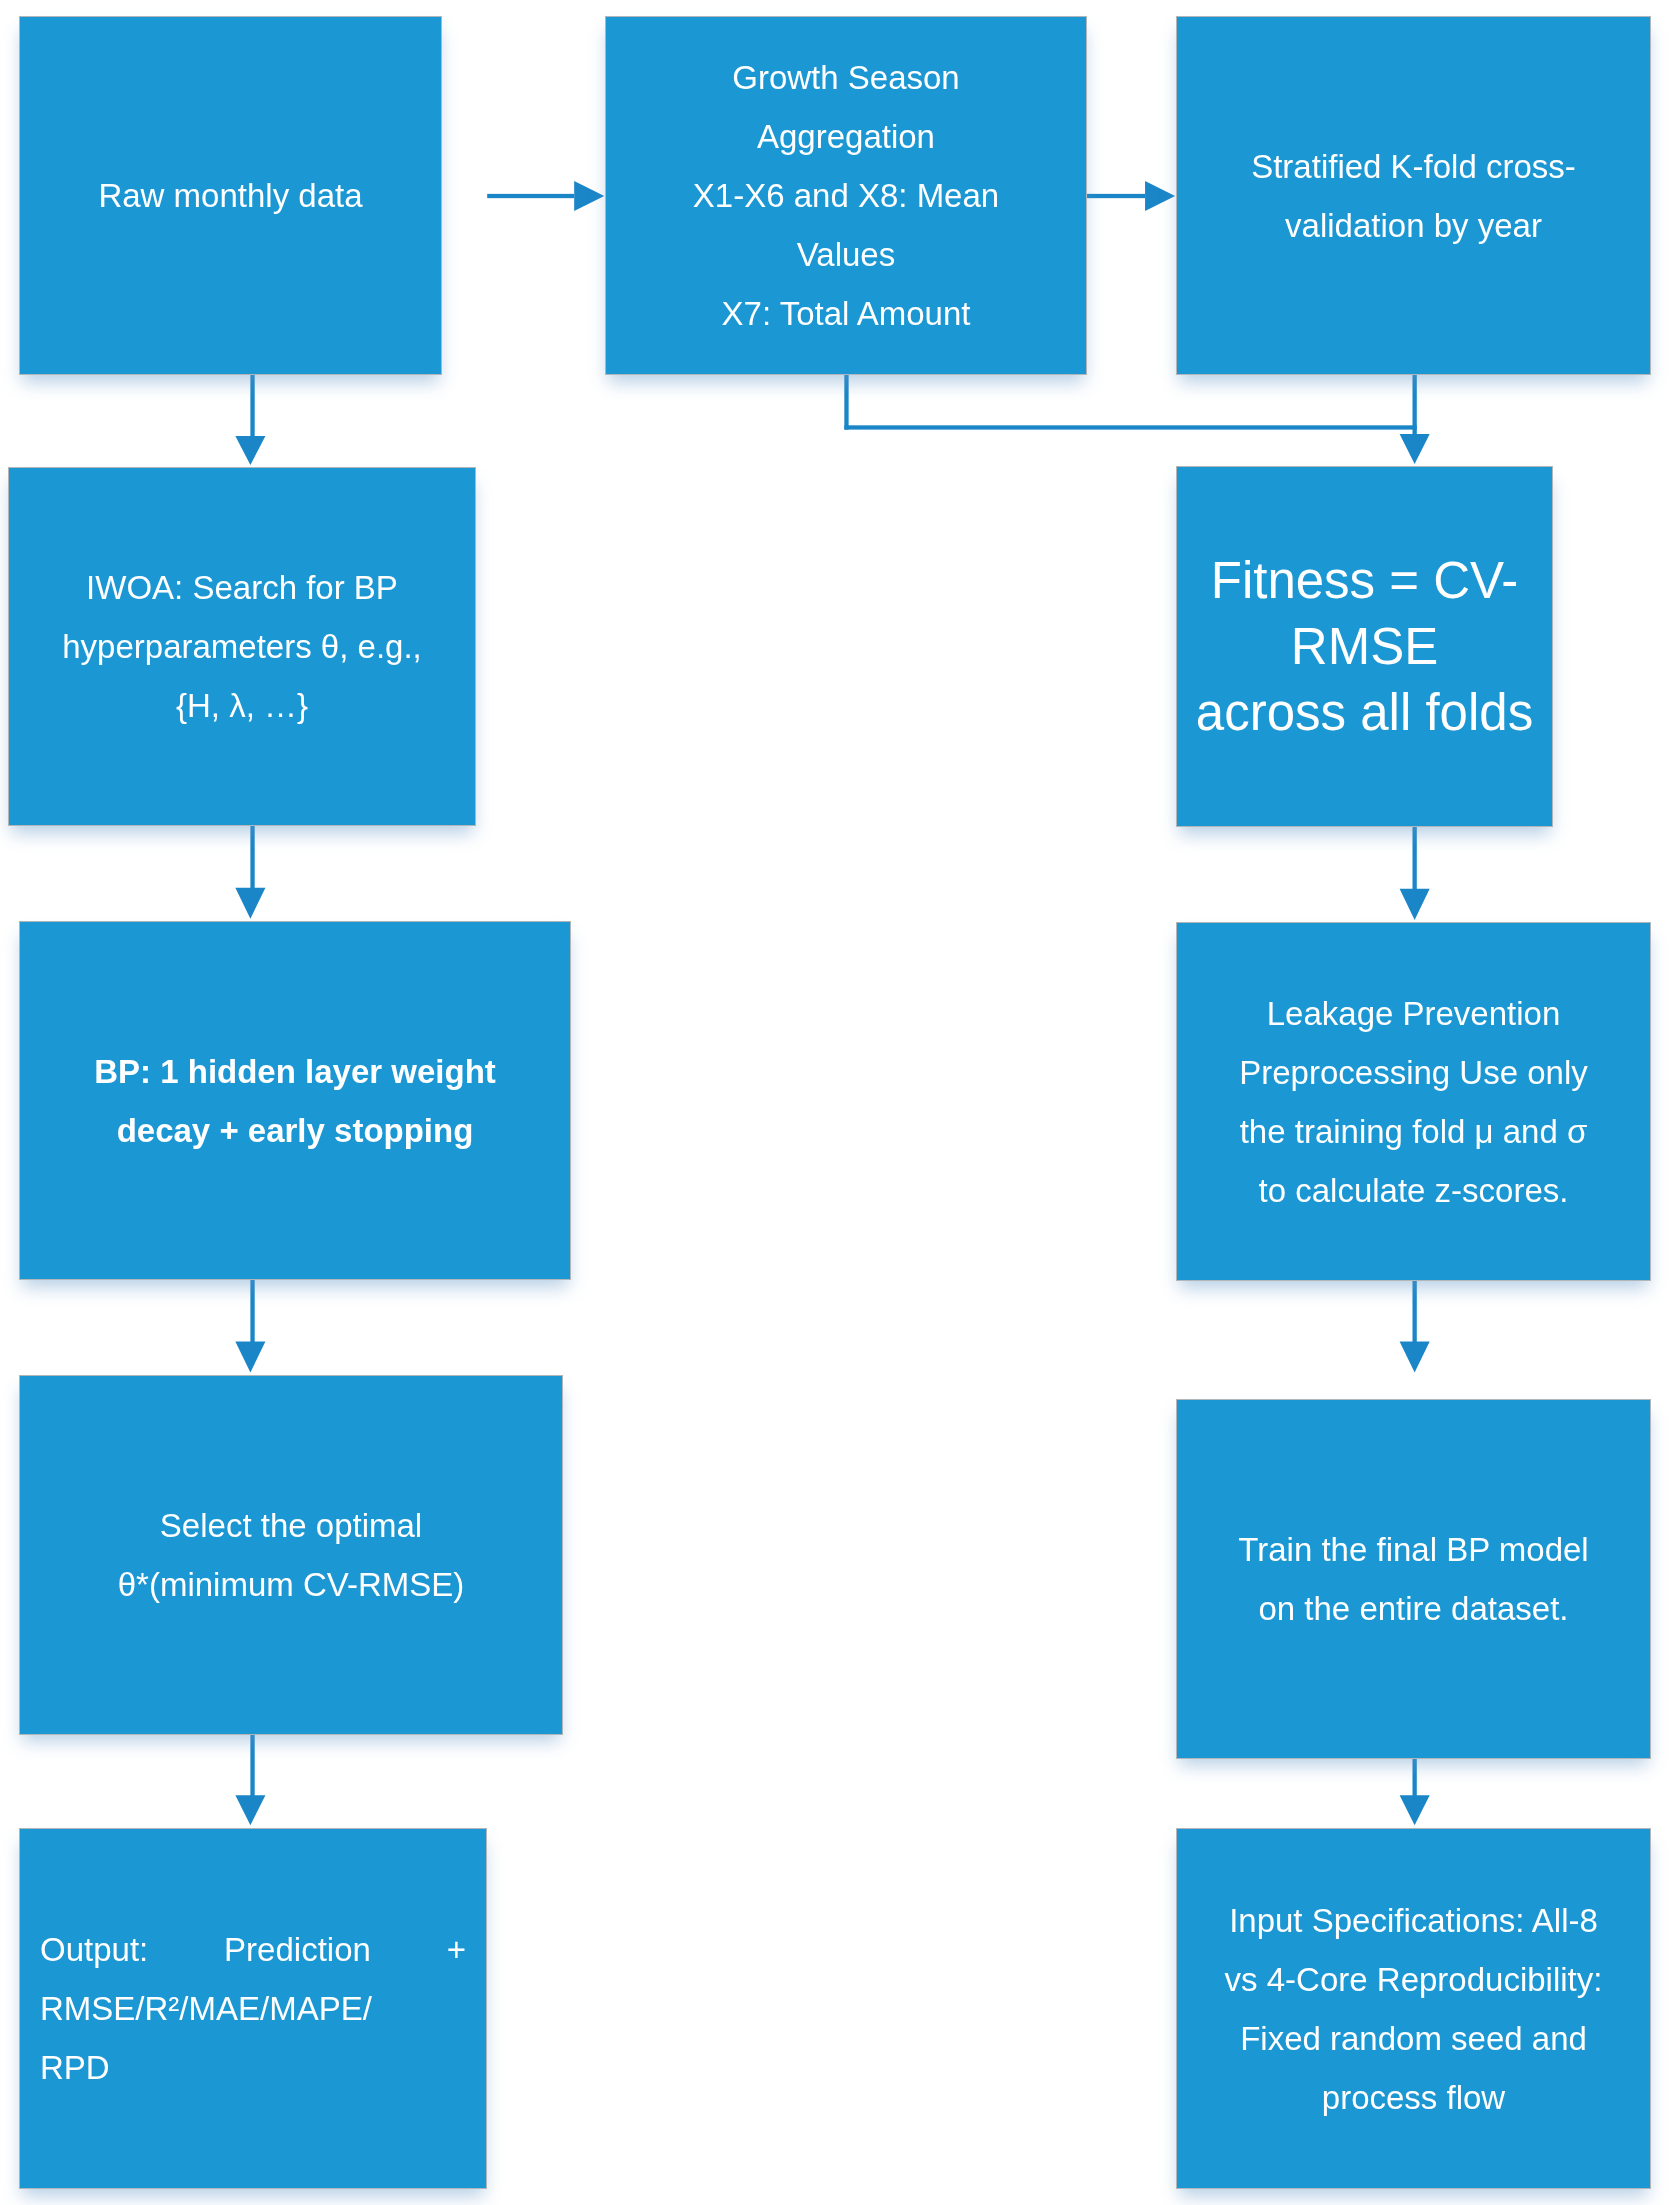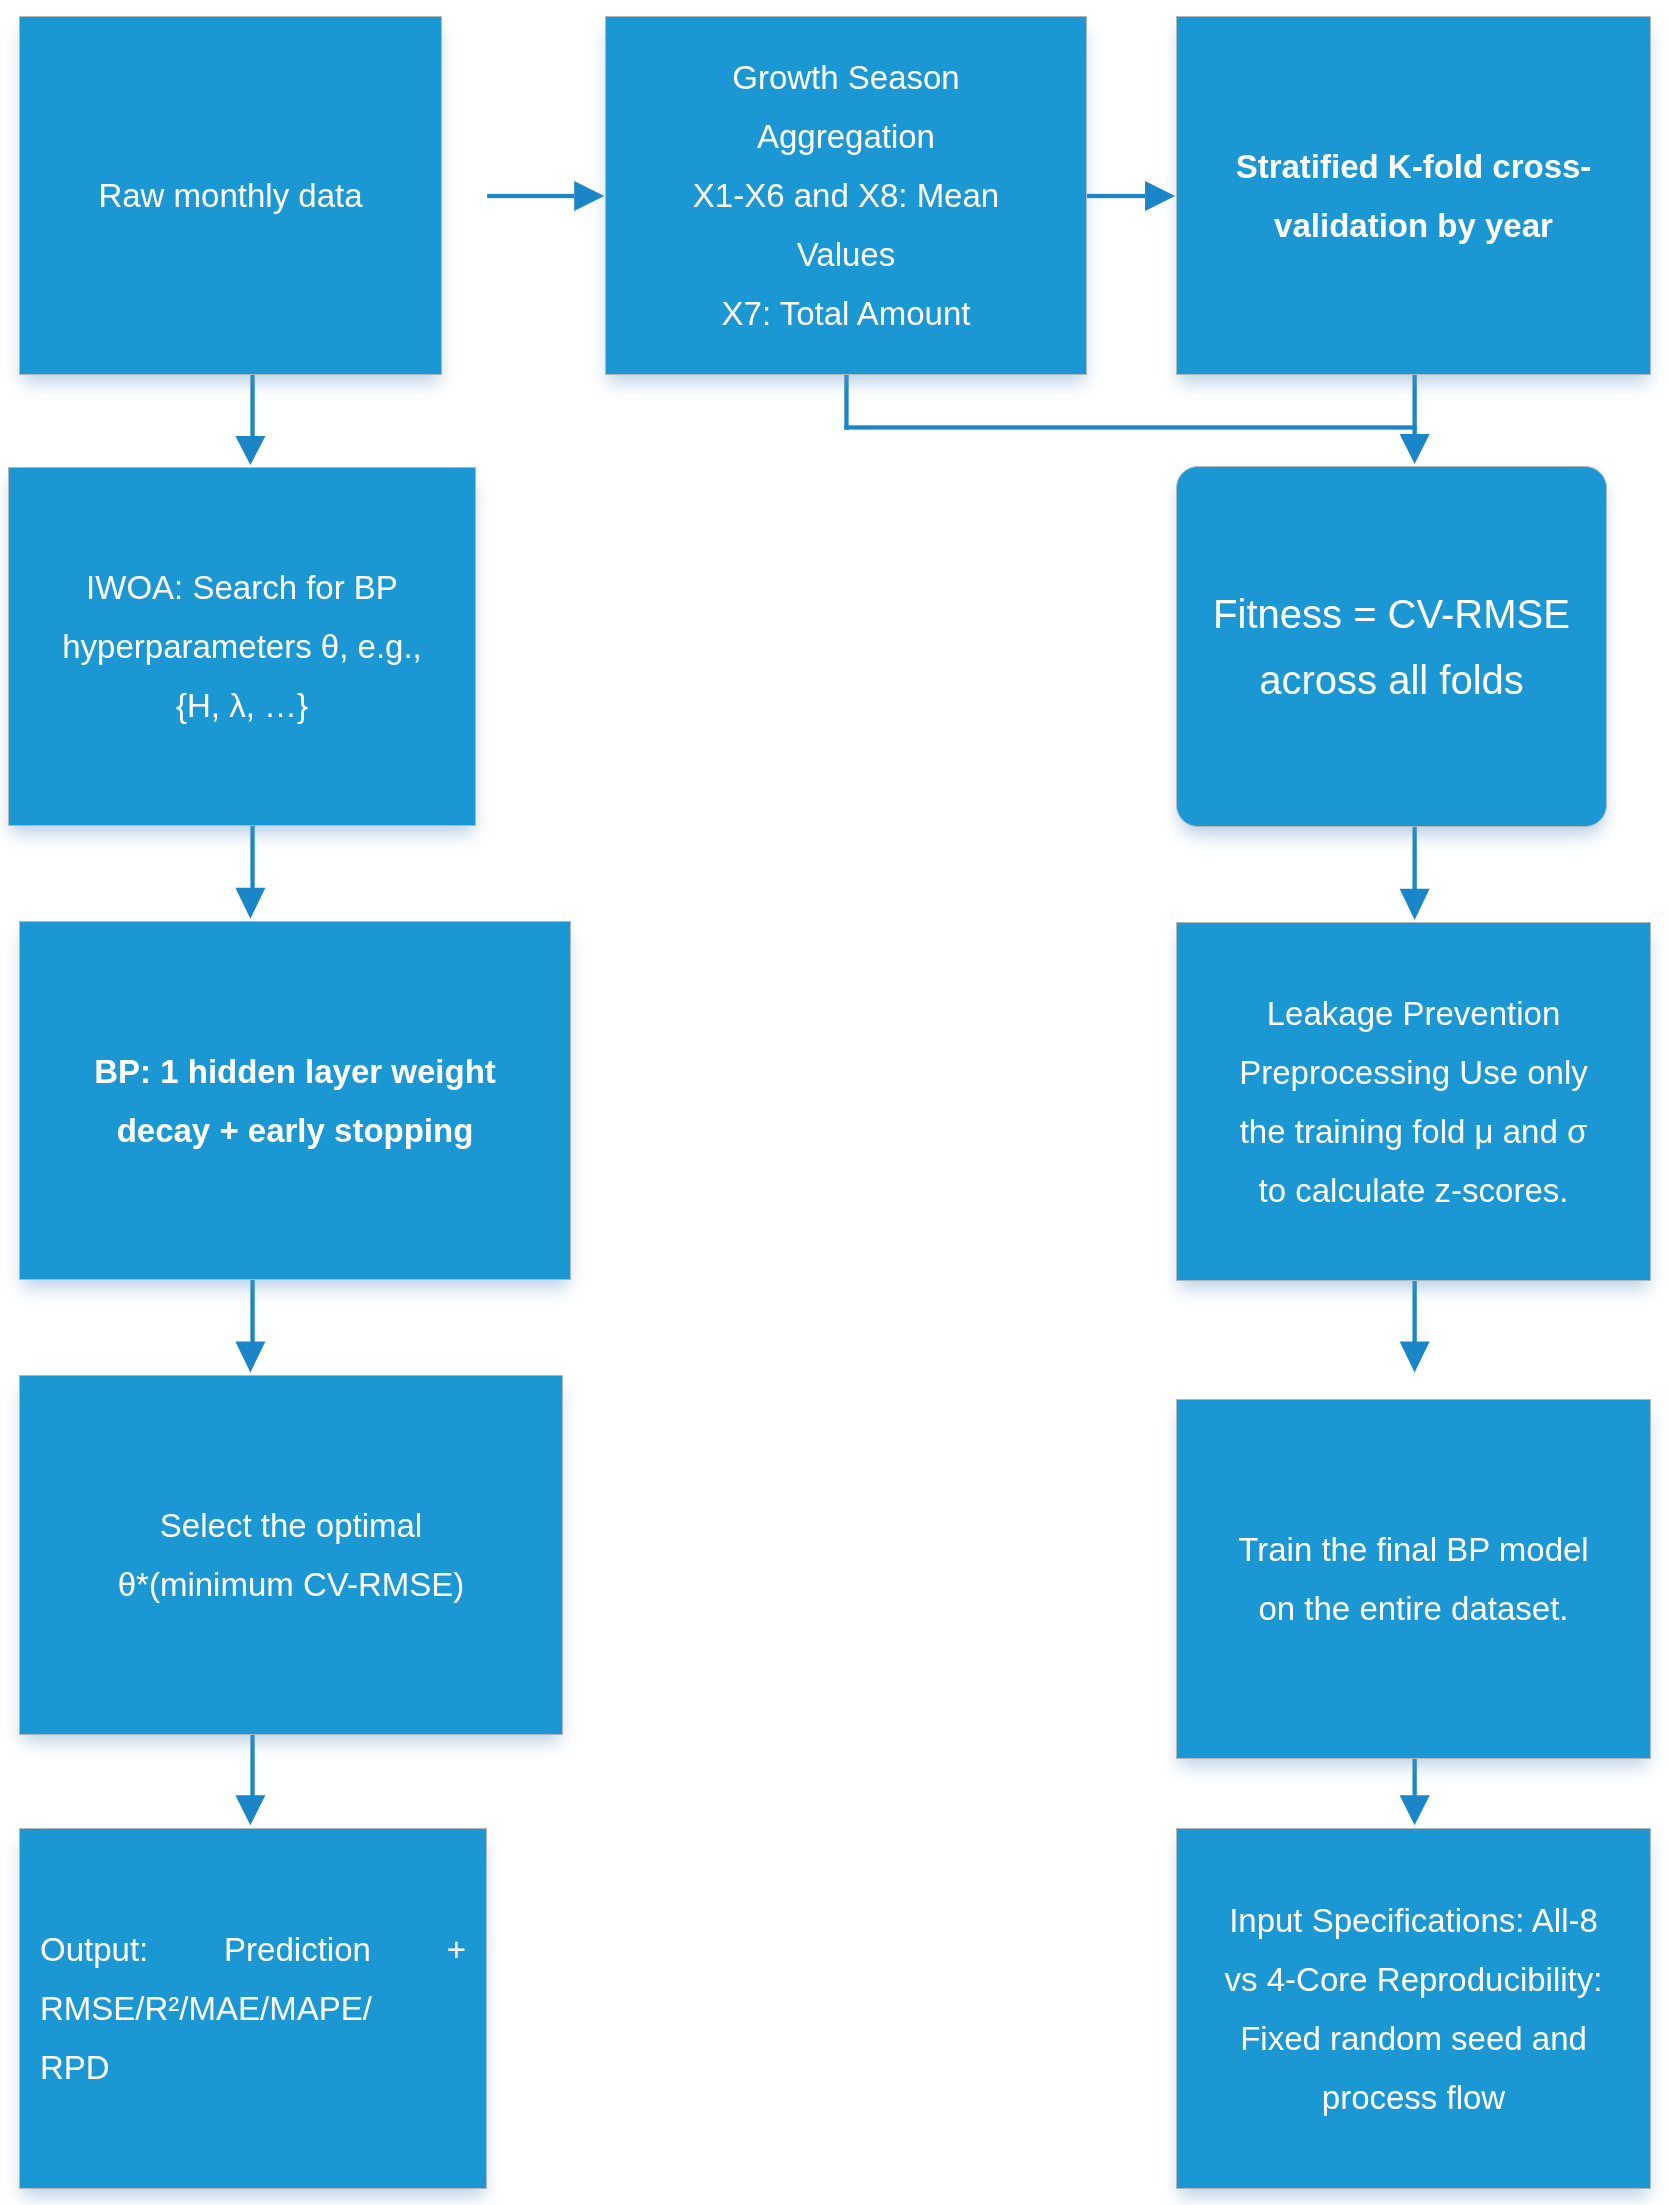--- a/index.html
+++ b/index.html
@@ -28,23 +28,23 @@
     border:1.6px solid var(--box-border);
     color:var(--text);
     display:flex;align-items:center;justify-content:center;
     text-align:center;
     font-size:33px;line-height:59px;
     box-shadow:0 10.7px 17px -3.2px rgba(100,150,200,0.45);
   }
   .txt{width:100%;}
   .b-raw     {left:19px;  top:16px;   width:423px; height:359px;}
   .b-growth  {left:605px;top:16px;   width:482px; height:359px;}
-  .b-strat   {left:1176px;top:16px;   width:475px; height:359px;font-weight:bold;}
+  .b-strat   {left:1176px;top:16px;   width:475px; height:359px;}
   .b-iwoa    {left:8px;  top:467px;  width:468px; height:359px;}
-  .b-fitness {left:1176px;top:466px;  width:431px; height:361px;font-size:40px;line-height:66px;border-radius:22px;}
+  .b-fitness {left:1176px;top:466px;  width:377px; height:361px;font-size:51px;line-height:66px;}
   .b-bp      {left:19px;  top:921px; width:552px; height:359px;font-weight:bold;}
   .b-leak    {left:1176px;top:922px; width:475px; height:359px;}
   .b-select  {left:19px;  top:1375px; width:544px; height:360px;justify-content:center;}
   .b-train   {left:1176px;top:1375px; width:475px; height:360px;margin-top:24px;}
   .b-output  {left:19px;  top:1828px; width:468px; height:361px;}
   .b-input   {left:1176px;top:1828px; width:475px; height:361px;}
   .txt-left{text-align:left;padding:0 20px;}
   .ln-justify{display:flex;justify-content:space-between;}
 </style>
 </head>

